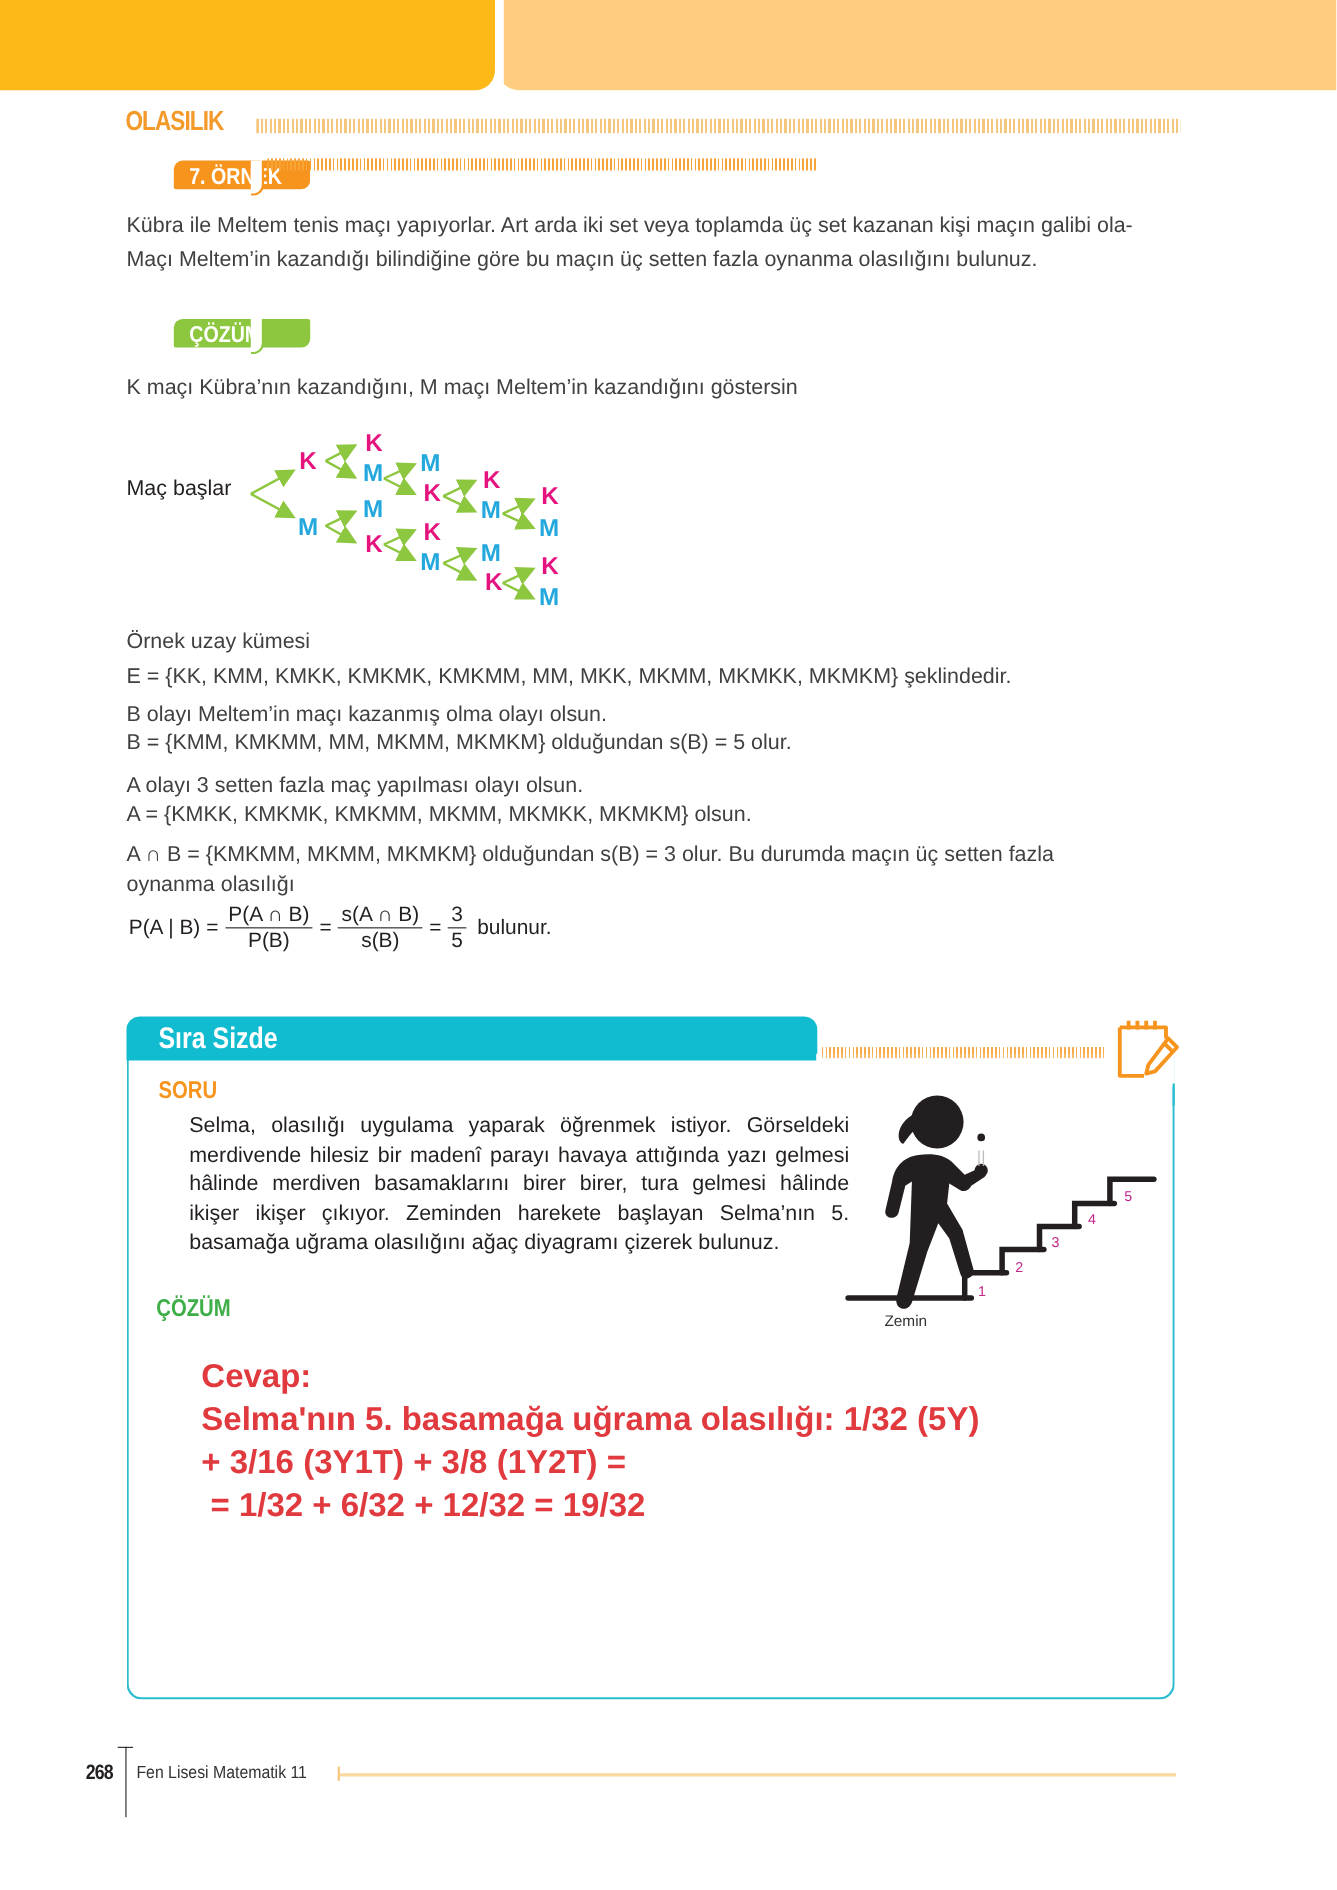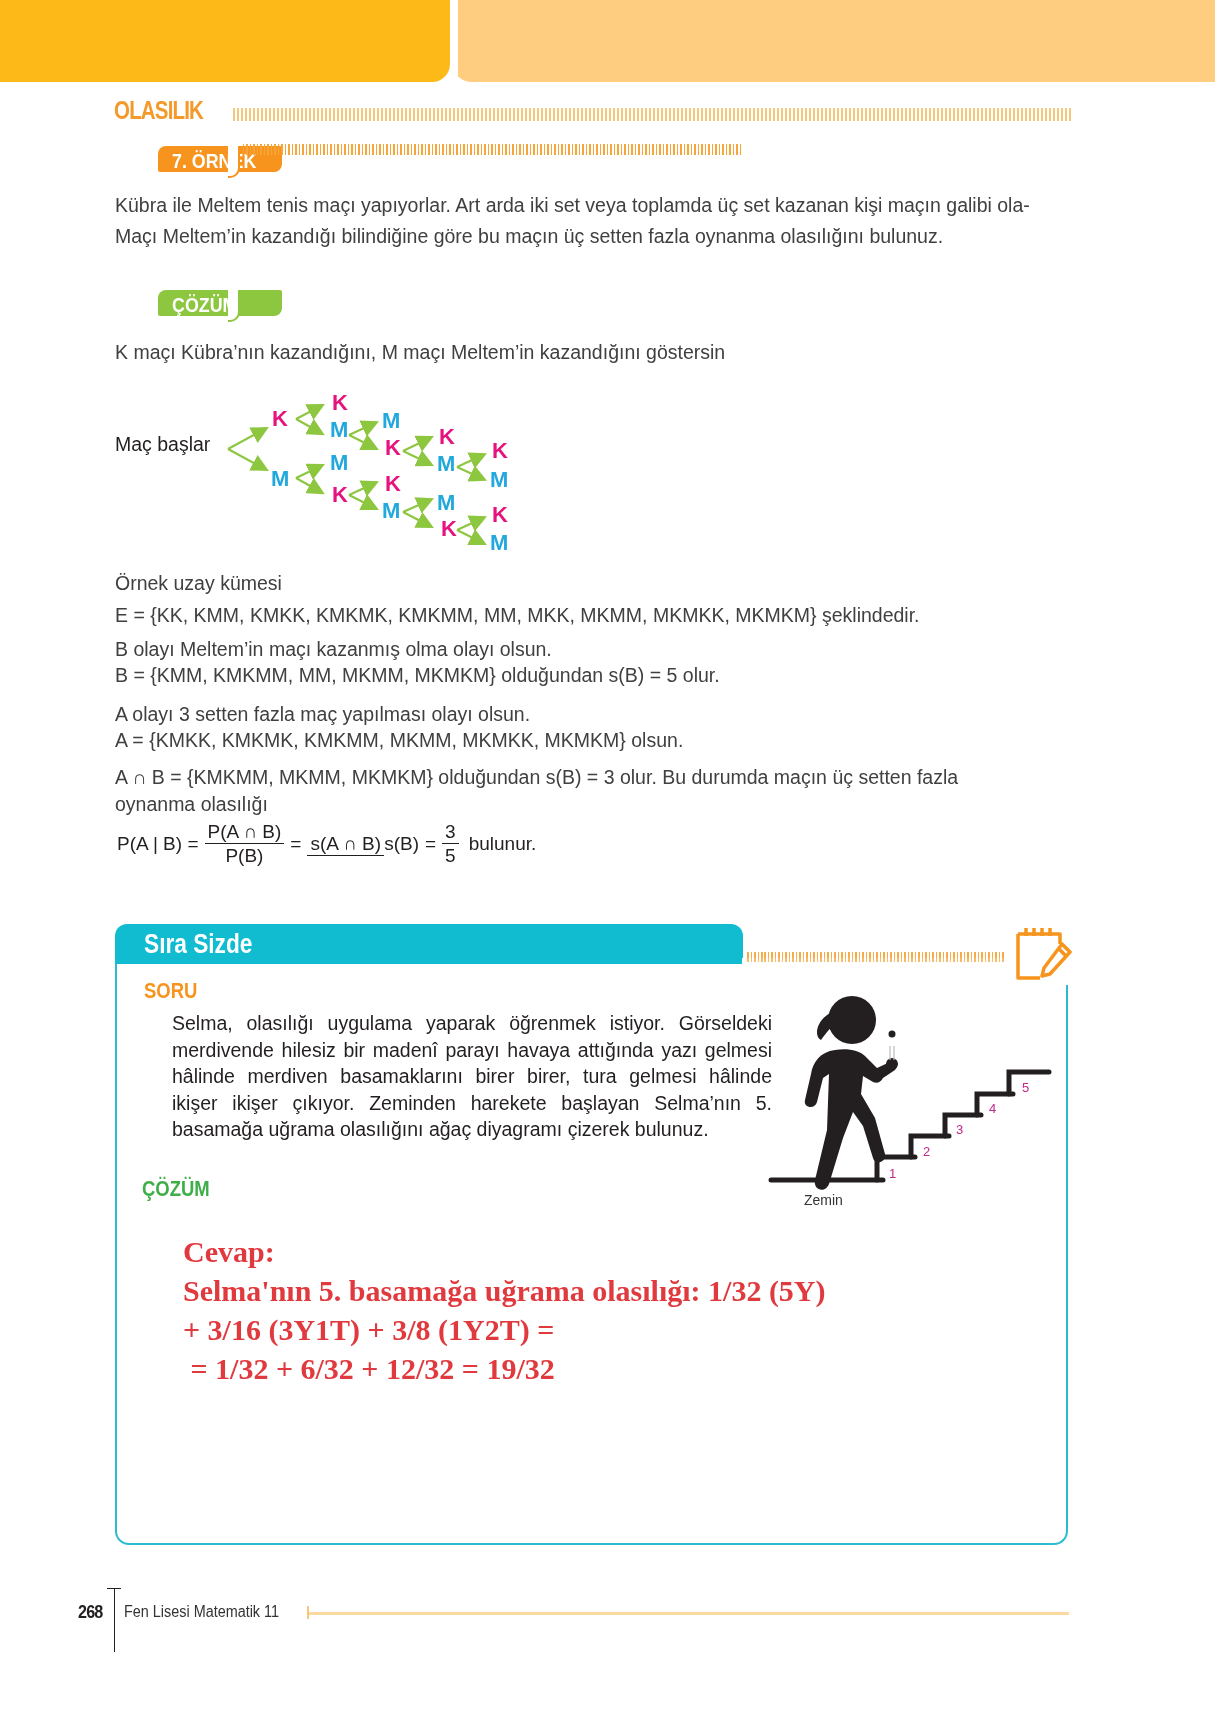--- a/index.html
+++ b/index.html
@@ -30,21 +30,21 @@
   .M { color:#22a8dc; }
   
   .sira-box { left:115px; top:960px; width:953px; height:585px; border:2px solid #2bbccf; border-top:none;
               border-radius:0 0 14px 14px; box-sizing:border-box; }
   .sira-head { left:115px; top:924px; width:628px; height:40px; background:#12bcd0; border-radius:12px 12px 0 0; }
   .sira-title { left:144px; top:929px; font-size:27px; font-weight:bold; color:#fff; transform:scaleX(0.84); transform-origin:left; }
   .sira-hatch { left:747px; top:952px; width:257px; height:10px; }
   .soru-label { left:144px; top:978px; font-size:22px; font-weight:bold; color:#f7941d; transform:scaleX(0.84); transform-origin:left; }
   .soru-text { left:156px; top:1010px; width:600px; font-size:19.5px; line-height:26.5px; text-align:justify;margin-left:16px; }
   .cozum2-label { left:142px; top:1176px; font-size:22px; font-weight:bold; color:#3fae49; transform:scaleX(0.84); transform-origin:left; }
-  .answer { left:183px; top:1232px; font-size:30px; font-weight:bold; color:#e0393e; line-height:39px;font-family:Liberation Serif, serif; }
+  .answer { left:183px; top:1232px; font-size:30px; font-weight:bold; color:#e0393e; line-height:39px; }
   .answer div { white-space:pre; }
   
   .footer-vline { left:114px; top:1588px; width:1px; height:64px; background:#231f20; }
   .footer-tick { left:107px; top:1588px; width:14px; height:1px; background:#231f20; }
   .page-num { left:78px; top:1601px; font-size:19px; font-weight:bold; letter-spacing:-1px; transform:scaleX(0.85); transform-origin:left; }
   .footer-title { left:124px; top:1603px; font-size:16px; color:#333; transform:scaleX(0.9); transform-origin:left; }
   .footer-line { left:309px; top:1612px; width:760px; height:3px; background:#fbd8a0; }
   .footer-line-tick { left:307px; top:1606px; width:2px; height:13px; background:#f5c77c; }
 </style>
 </head>
@@ -149,21 +149,21 @@
 </div>
 <div class="abs para" style="top:790px;">oynanma olasılığı</div>
 
 <div class="abs" style="left:117px;top:820px;display:flex;align-items:center;font-size:19px;gap:6px;">
   <span>P(A | B) =</span>
   <span style="display:inline-flex;flex-direction:column;align-items:center;">
     <span style="padding:0 3px;border-bottom:1.5px solid #231f20;line-height:23px;">P(A ∩ B)</span>
     <span style="line-height:23px;text-align:right;">P(B)</span>
   </span>
   <span>=</span>
-  <span style="display:inline-flex;flex-direction:row;align-items:center;">
+  <span style="display:inline-flex;flex-direction:column;align-items:center;">
     <span style="padding:0 3px;border-bottom:1.5px solid #231f20;line-height:23px;">s(A ∩ B)</span>
     <span style="line-height:23px;">s(B)</span>
   </span>
   <span>=</span>
   <span style="display:inline-flex;flex-direction:column;align-items:center;">
     <span style="padding:0 3px;border-bottom:1.5px solid #231f20;line-height:23px;">3</span>
     <span style="line-height:23px;">5</span>
   </span>
   <span style="margin-left:4px;">bulunur.</span>
 </div>

